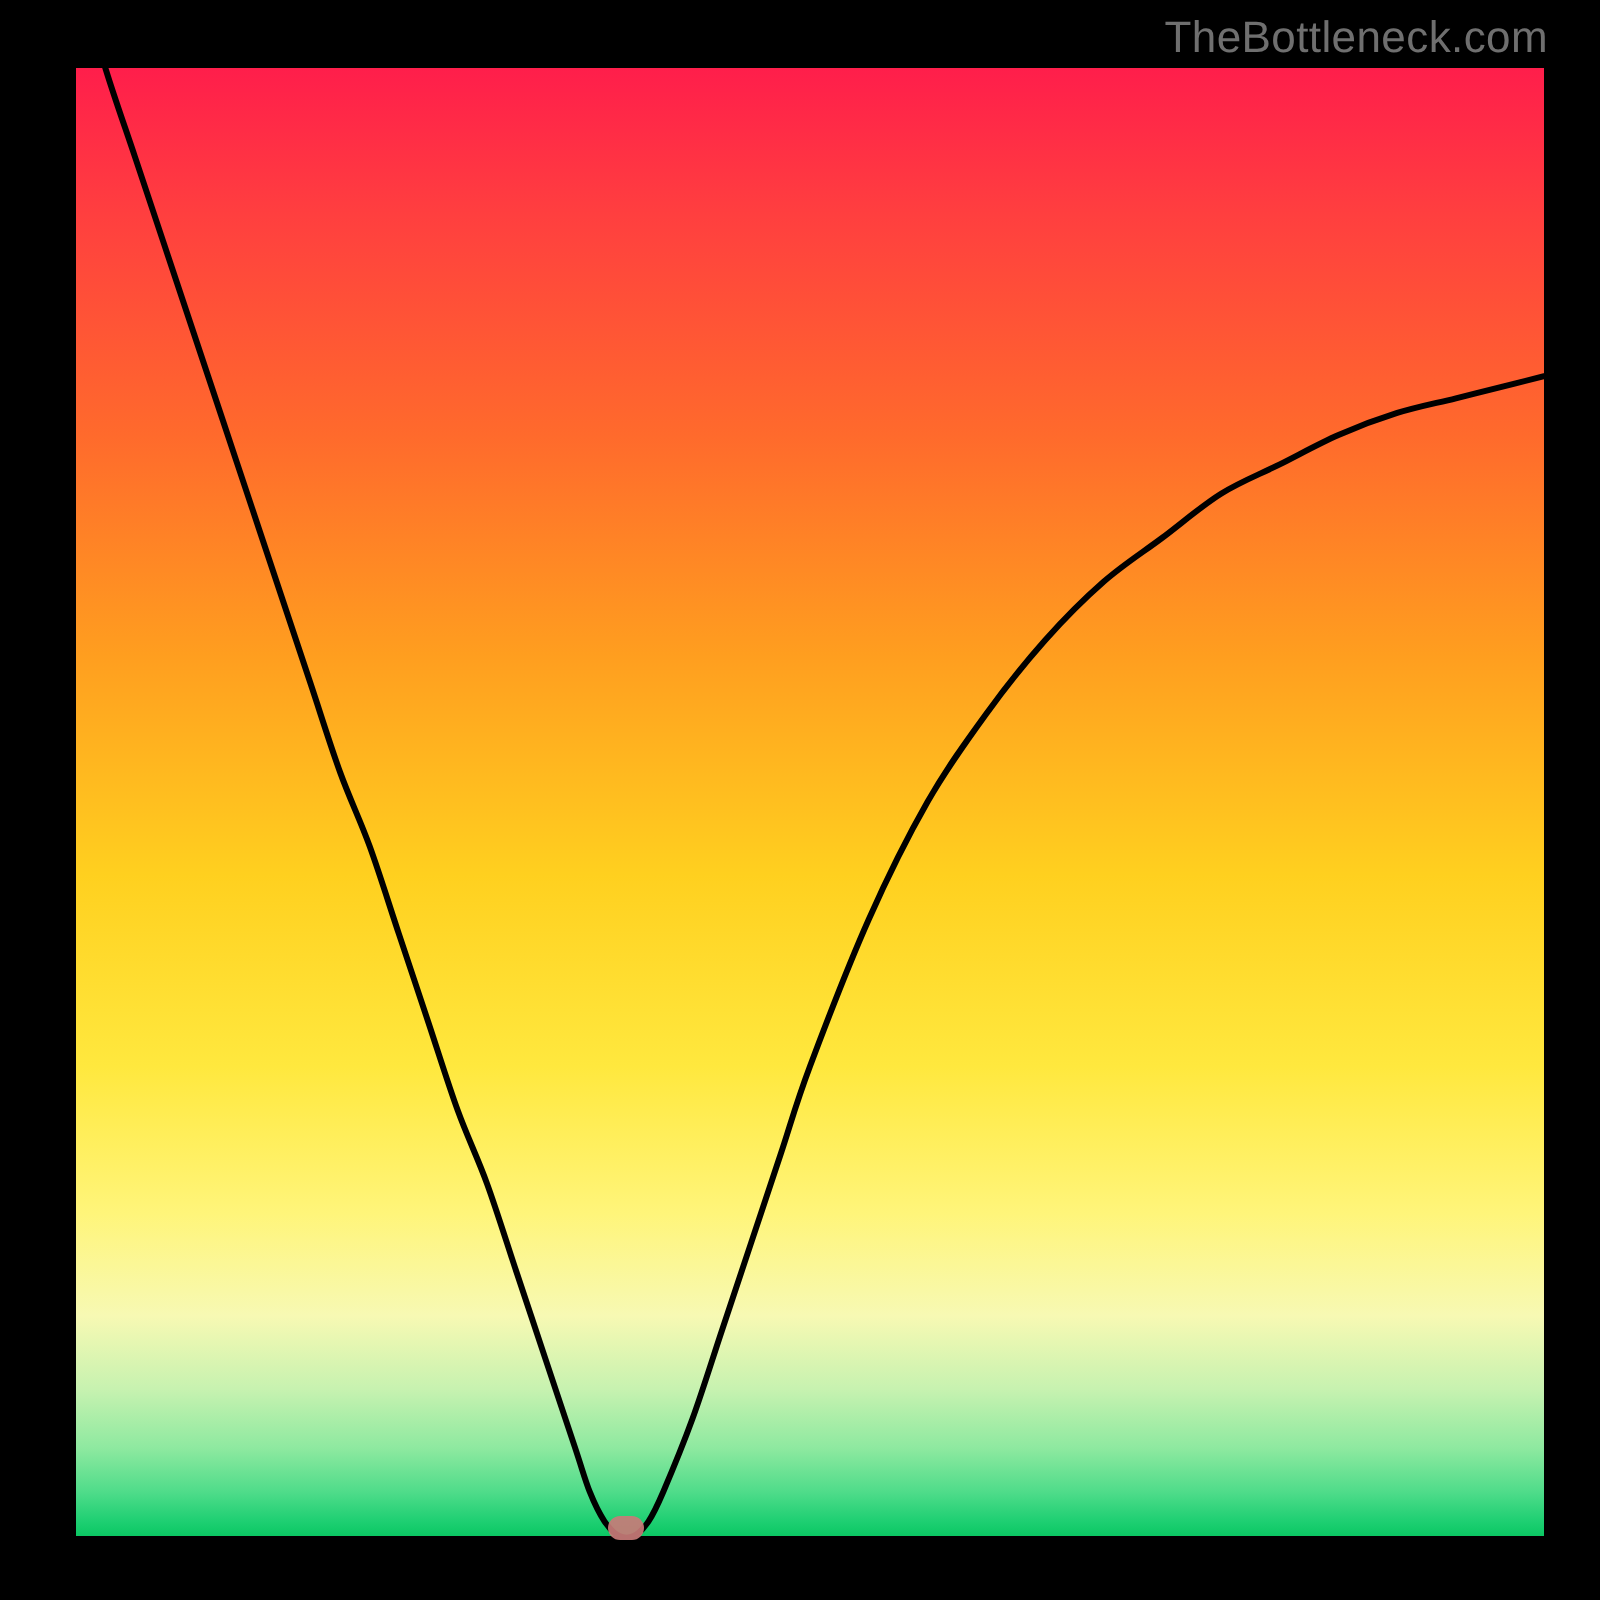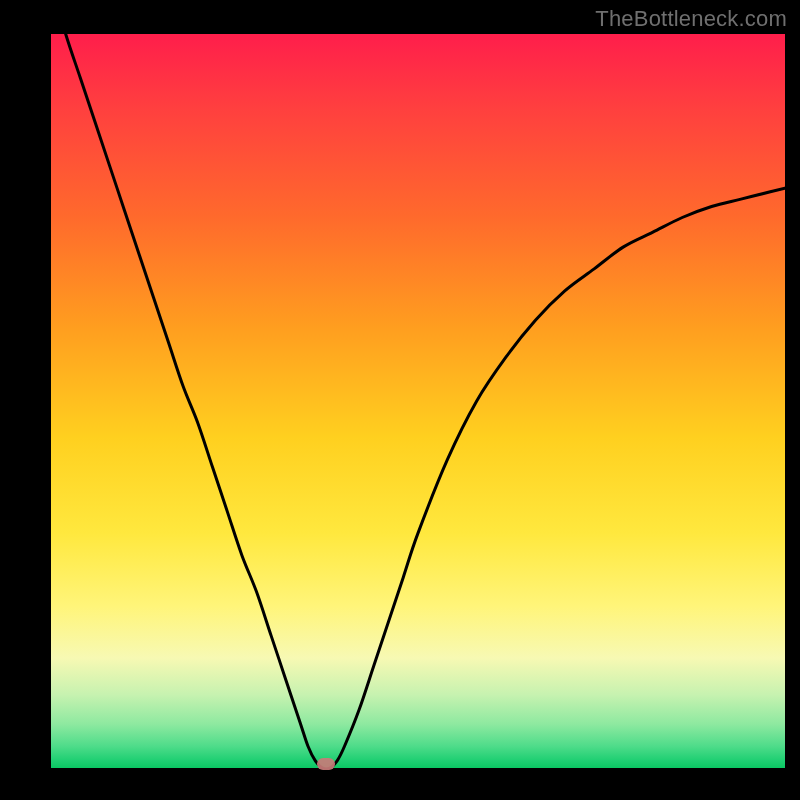--- a/index.html
+++ b/index.html
@@ -6,21 +6,21 @@
     margin: 0;
     padding: 0;
     width: 800px;
     height: 800px;
     background: #000;
     overflow: hidden;
     font-family: Arial, Helvetica, sans-serif;
   }
   .frame {
     position: absolute;
-    left: 17px; top: 0;
+    left: 4px; top: 0;
     width: 784px; height: 800px;
     background: #000;
   }
   .plot {
     position: absolute;
     left: 34px;
     top: 34px;
     width: 734px;
     height: 734px;
     

